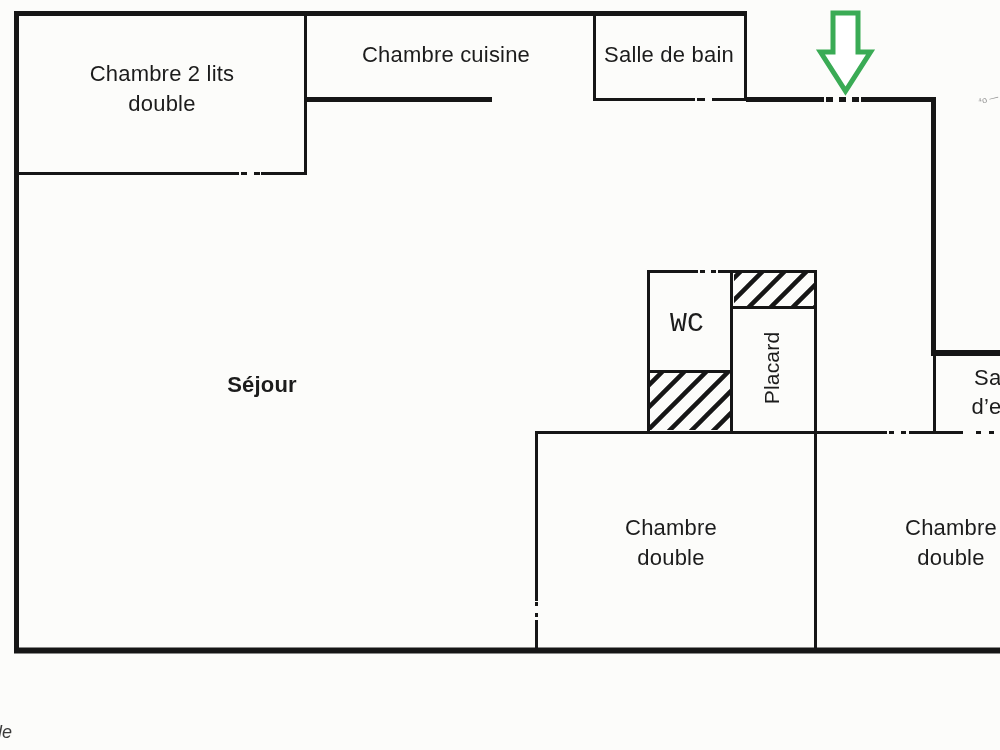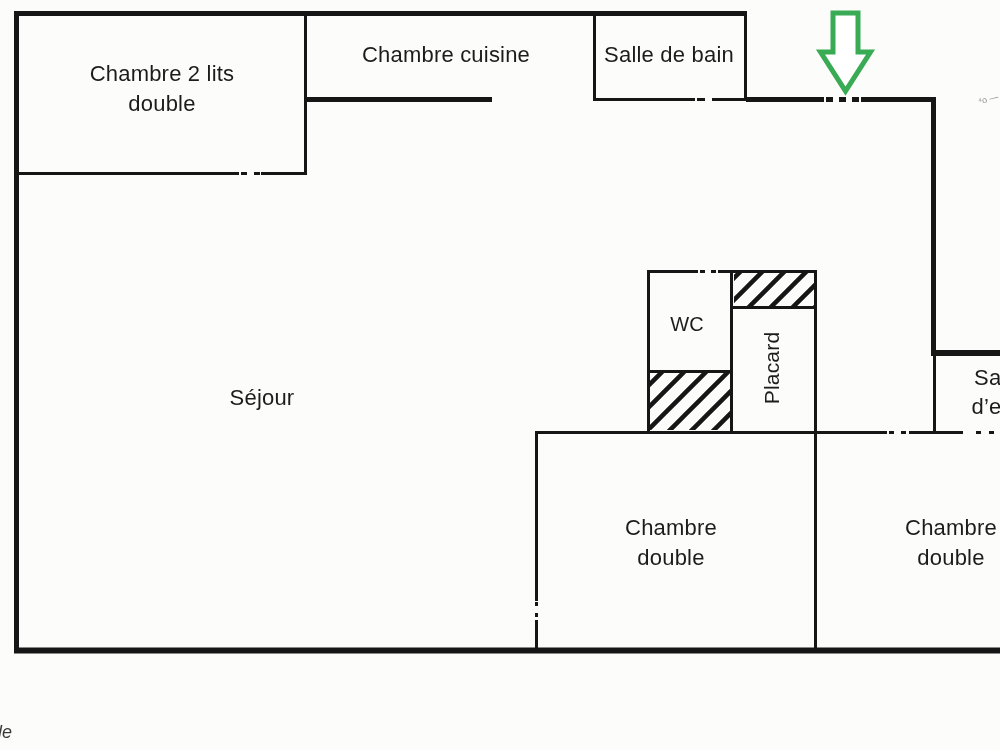--- a/index.html
+++ b/index.html
@@ -27,21 +27,21 @@
   .label {
     position: absolute;
     transform: translate(-50%, -50%);
     text-align: center;
     color: #1c1c1c;
     font-size: 22px;
     line-height: 30px;
     white-space: nowrap;
     letter-spacing: 0.2px;
   }
-  .label.big { font-size: 20px; }
+  .label.big { font-size: 28px; font-family: Liberation Mono, monospace; }
   .label.rot {
     transform: translate(-50%, -50%) rotate(-90deg);
     font-size: 21px;
   }
   .label .ln { display: block; }
   .wm-top {
     position: absolute;
     left: 978px;
     top: 94px;
     font-size: 9px;
@@ -120,21 +120,21 @@
 
   <div class="label" style="left:162px; top:89px;">
     <span class="ln">Chambre 2 lits</span>
     <span class="ln">double</span>
   </div>
 
   <div class="label" style="left:446px; top:55px;">Chambre cuisine</div>
 
   <div class="label" style="left:669px; top:55px;text-align:right;">Salle de bain</div>
 
-  <div class="label" style="left:262px; top:398px;">Séjour</div>
+  <div class="label" style="left:262px; top:385px;font-weight:bold;">Séjour</div>
 
   <div class="label big" style="left:687px; top:324px;">WC</div>
 
   <div class="label rot" style="left:772px; top:368px;">Placard</div>
 
   <div class="label" style="left:671px; top:543px;">
     <span class="ln">Chambre</span>
     <span class="ln">double</span>
   </div>
 

